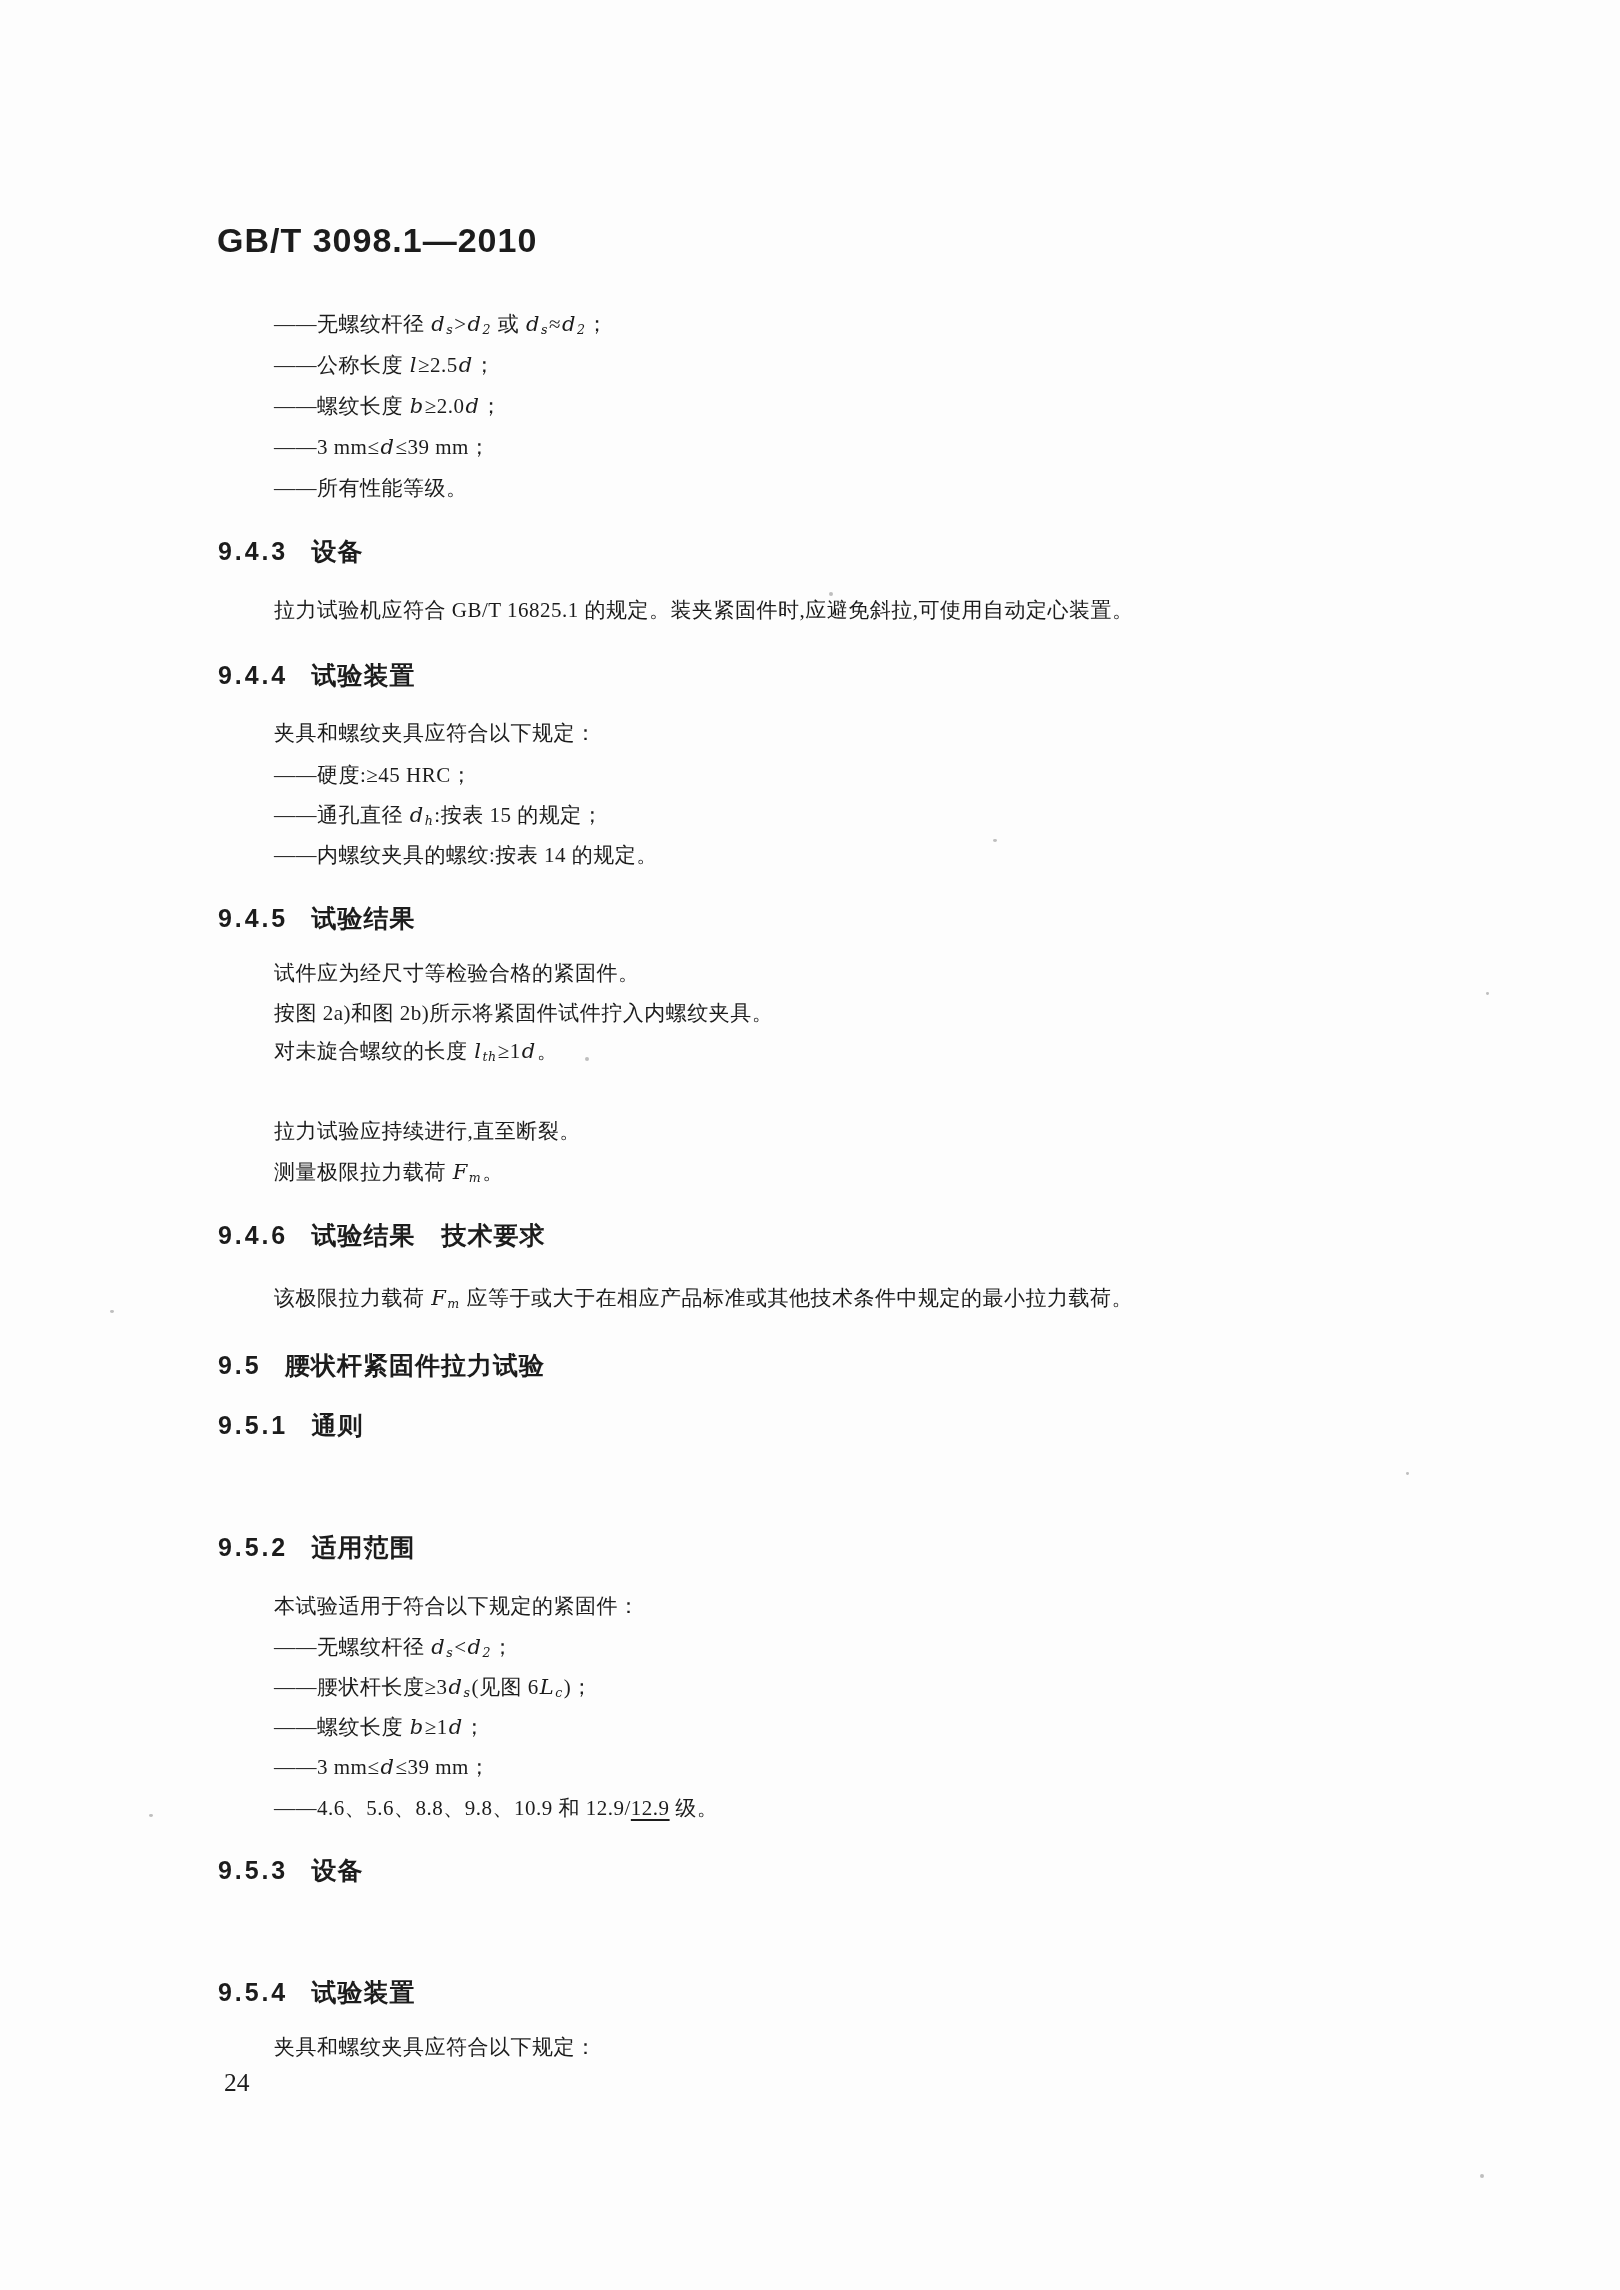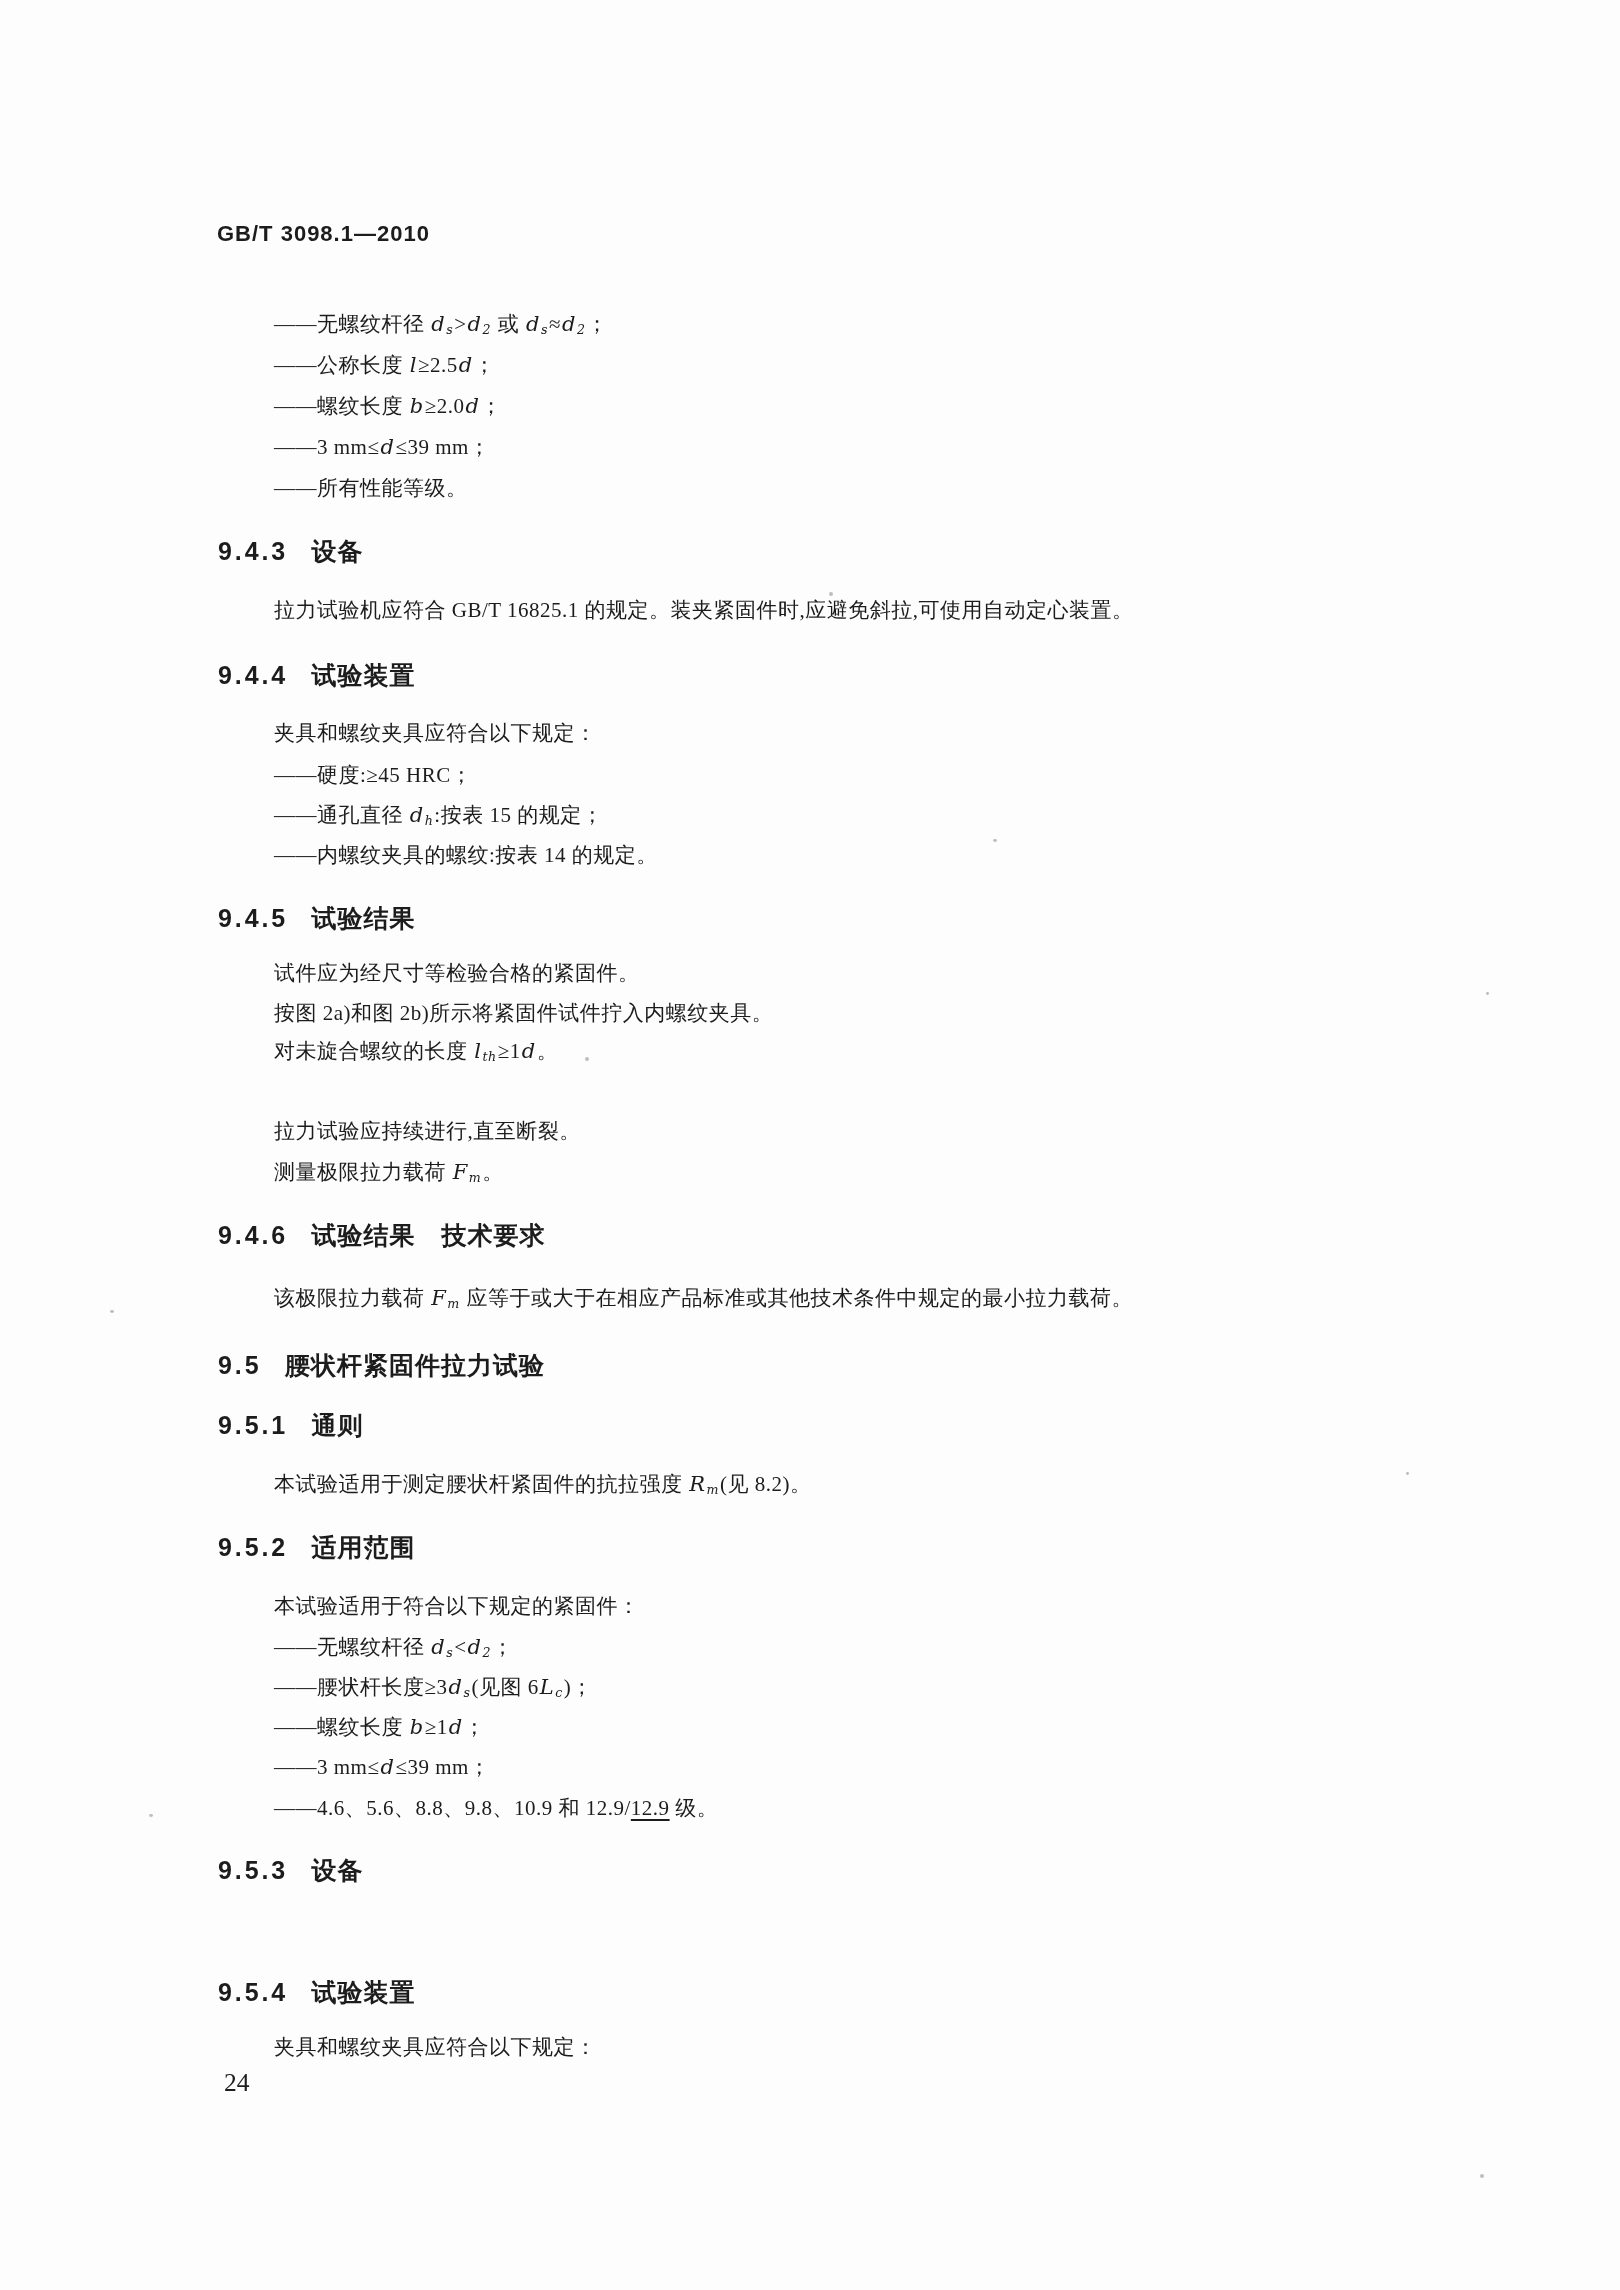--- a/index.html
+++ b/index.html
@@ -8,21 +8,21 @@
     position:relative;
     width:1620px;height:2291px;
     background:#fdfdfd;
     color:#1c1c1c;
     font-family:"Liberation Serif","DejaVu Serif",serif;
     overflow:hidden;
   }
   .doc-header{
     position:absolute;left:217px;top:222px;
     font-family:"Liberation Sans","DejaVu Sans",sans-serif;
-    font-weight:700;font-size:22px;letter-spacing:1px;
+    font-weight:700;font-size:34px;letter-spacing:1px;
     white-space:nowrap;line-height:1.1;
   }
   .heading{
     position:absolute;left:218px;
     font-family:"Liberation Sans","DejaVu Sans",sans-serif;
     font-weight:700;font-size:25px;white-space:nowrap;line-height:1.15;
   }
   .heading .h-num{letter-spacing:2.9px;}
   .heading .h-title{margin-left:23.5px;letter-spacing:1px;}
   .line{
@@ -87,21 +87,20 @@
   </div>
   <div class="line" style="top:1286px">该极限拉力载荷 <span class="var">F<sub>m</sub></span> 应等于或大于在相应产品标准或其他技术条件中规定的最小拉力载荷。</div>
 
   <div class="heading" style="top:1351px">
     <span class="h-num">9.5</span><span class="h-title">腰状杆紧固件拉力试验</span>
   </div>
 
   <div class="heading" style="top:1411px">
     <span class="h-num">9.5.1</span><span class="h-title">通则</span>
   </div>
-  <div class="line" style="top:1472px">本试验适用于测定腰状杆紧固件的抗拉强度 <span class="var">R<sub>m</sub></span>(见 8.2)。</div>
 
   <div class="heading" style="top:1533px">
     <span class="h-num">9.5.2</span><span class="h-title">适用范围</span>
   </div>
   <div class="line" style="top:1594px">本试验适用于符合以下规定的紧固件：</div>
   <div class="line" style="top:1635px">——无螺纹杆径 <span class="var">d<sub>s</sub></span>&lt;<span class="var">d<sub>2</sub></span>；</div>
   <div class="line" style="top:1675px">——腰状杆长度≥3<span class="var">d<sub>s</sub></span>(见图 6<span class="var">L<sub>c</sub></span>)；</div>
   <div class="line" style="top:1715px">——螺纹长度 <span class="var">b</span>≥1<span class="var">d</span>；</div>
   <div class="line" style="top:1755px">——3 mm≤<span class="var">d</span>≤39 mm；</div>
   <div class="line" style="top:1796px">——4.6、5.6、8.8、9.8、10.9 和 12.9/<span class="u">12.9</span> 级。</div>

